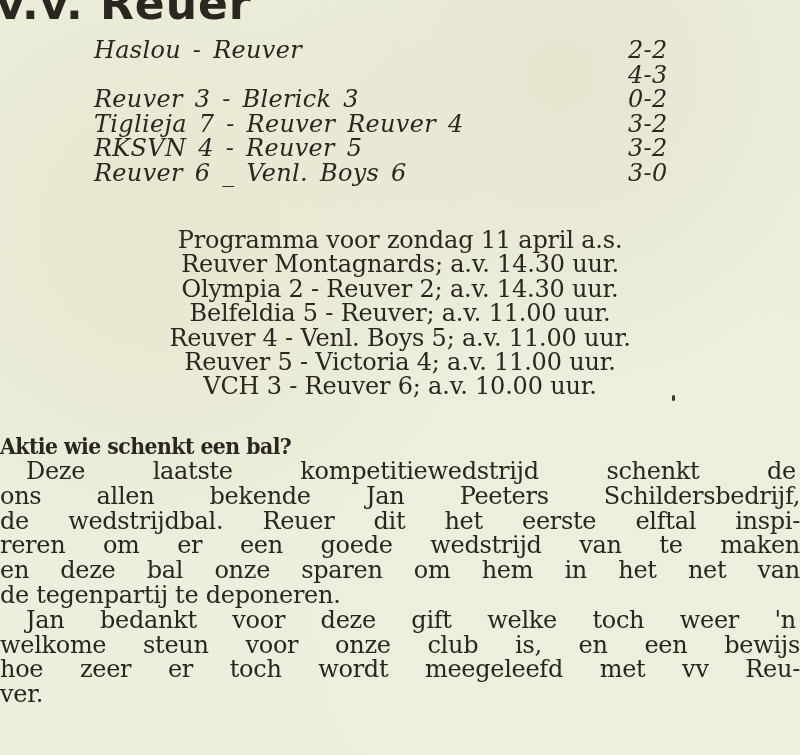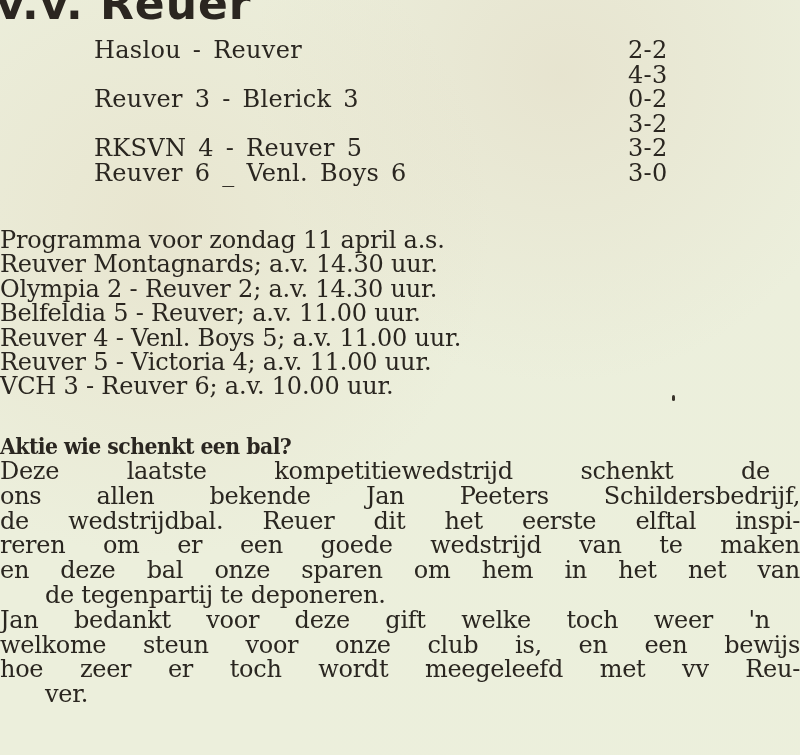--- a/index.html
+++ b/index.html
@@ -36,20 +36,21 @@
       letter-spacing: 1px;
       color: #2b2620;
       line-height: 44px;
       white-space: nowrap;
     }
     .results {
       position: absolute;
       left: 94px;
       top: 38px;
       width: 600px;
+      font-style: italic;
     }
     .result-row {
       position: relative;
       height: 24.6px;
       font-size: 24px;
       line-height: 24.6px;
       white-space: nowrap;
       letter-spacing: 0.3px;
       word-spacing: 4px;
     }
@@ -61,20 +62,21 @@
     .result-row .score {
       position: absolute;
       left: 534px;
       top: 0;
     }
     .program {
       position: absolute;
       left: 0;
       top: 228px;
       width: 800px;
+      text-align: center;
     }
     .program-line {
       font-size: 24px;
       line-height: 24.4px;
       height: 24.4px;
       white-space: nowrap;
       letter-spacing: -0.2px;
     }
     .section-heading {
       position: absolute;
@@ -98,24 +100,24 @@
     .article-line {
       font-size: 24px;
       line-height: 24.8px;
       height: 24.8px;
       white-space: nowrap;
       text-align: justify;
       text-align-last: justify;
       letter-spacing: -0.3px;
     }
     .article-line.indent {
+      padding-left: 26px;
     }
     .article-line.last {
       text-align-last: left;
-      padding-left: 45px;
     }
     .article-line.w-full { width: 800px; }
     .article-line.w-short { width: 770px; }
     .speck {
       position: absolute;
       width: 3px;
       height: 6px;
       background: #3a342c;
       border-radius: 2px;
     }
@@ -133,20 +135,21 @@
       <span class="score">2-2</span>
     </div>
     <div class="result-row">
       <span class="score">4-3</span>
     </div>
     <div class="result-row">
       <span class="match">Reuver  3  -  Blerick  3</span>
       <span class="score">0-2</span>
     </div>
     <div class="result-row">
+      <span class="match">Tiglieja  7  -  Reuver  Reuver  4</span>
       <span class="score">3-2</span>
     </div>
     <div class="result-row">
       <span class="match">RKSVN  4  -  Reuver  5</span>
       <span class="score">3-2</span>
     </div>
     <div class="result-row">
       <span class="match">Reuver  6  _  Venl.  Boys  6</span>
       <span class="score">3-0</span>
     </div>

